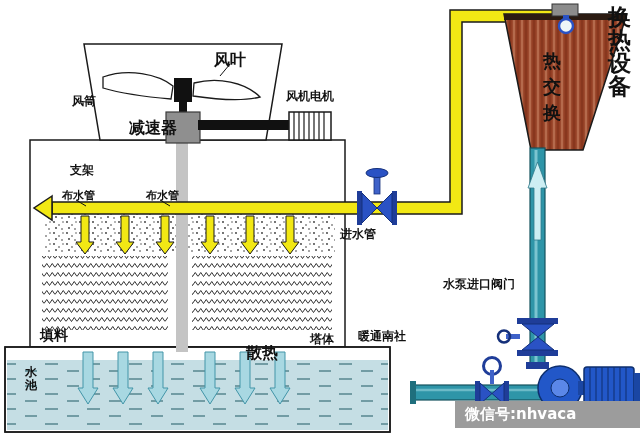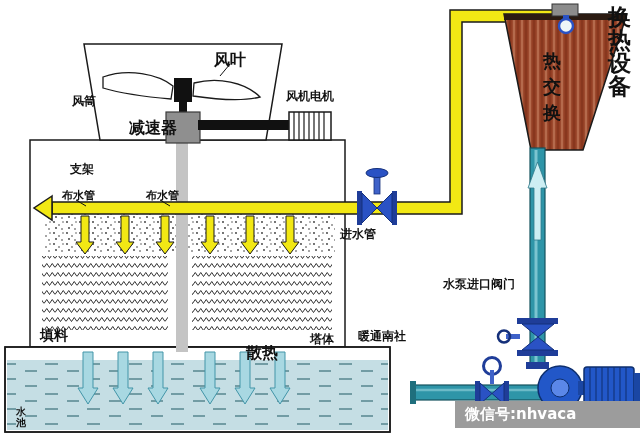--- a/index.html
+++ b/index.html
@@ -206,28 +206,28 @@
       </g>
       <rect x="634" y="373" width="6" height="28" fill="#1a46a3"></rect>
     </g>
   </g>
 </svg>
 
 <div class="lbl" style="left:214px;top:51px;font-size:16px;">风叶</div>
 <div class="lbl" style="left:286px;top:90px;font-size:12px;">风机电机</div>
 <div class="lbl" style="left:48px;top:95px;font-size:12px;margin-left:24px;">风筒</div>
 <div class="lbl" style="left:129px;top:119px;font-size:16px;">减速器</div>
-<div class="lbl" style="left:70px;top:164px;font-size:12px;font-family:Liberation Mono, monospace;">支架</div>
+<div class="lbl" style="left:70px;top:164px;font-size:12px;">支架</div>
 <div class="lbl" style="left:62px;top:190px;font-size:11px;">布水管</div>
 <div class="lbl" style="left:146px;top:190px;font-size:11px;">布水管</div>
 <div class="lbl" style="left:340px;top:228px;font-size:12px;">进水管</div>
 <div class="lbl" style="left:40px;top:328px;font-size:14px;">填料</div>
 <div class="lbl" style="left:246px;top:336px;font-size:16px;margin-top:8px;">散热</div>
 <div class="lbl" style="left:310px;top:333px;font-size:12px;">塔体</div>
-<div class="lbl vert" style="left:16px;top:366px;font-size:10px;width:16px;margin-top:40px;">水池</div>
+<div class="lbl vert" style="left:25px;top:366px;font-size:12px;width:16px;">水池</div>
 <div class="lbl" style="left:358px;top:330px;font-size:12px;">暖通南社</div>
 <div class="lbl" style="left:443px;top:278px;font-size:12px;">水泵进口阀门</div>
 <div class="lbl vert" style="left:543px;top:48px;font-size:18px;width:20px;line-height:1.45;">热交换</div>
 <div class="lbl vert" style="left:608px;top:6px;font-size:23px;width:26px;line-height:1.0;">换热设备</div>
 
 <div class="watermark-bar">
   <span>微信号:nhvaca</span>
 </div>
 
 </div>

